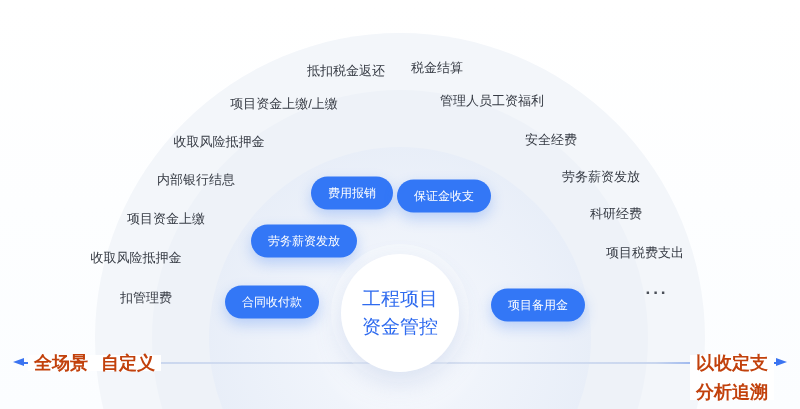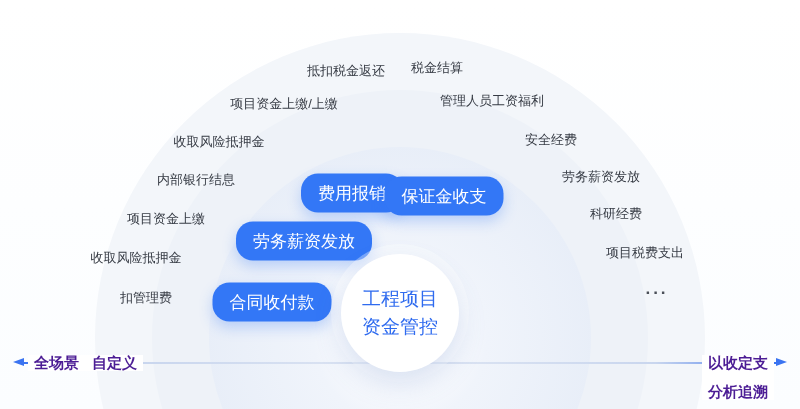--- a/index.html
+++ b/index.html
@@ -27,21 +27,21 @@
     box-shadow: 0 12px 28px rgba(72,112,190,0.20), 0 0 0 10px rgba(255,255,255,0.35);
     display: flex; flex-direction: column; align-items: center; justify-content: center;
     color: #2f6bef; font-weight: normal; font-size: 19px; line-height: 1.5;
     z-index: 6; text-align: center;
   }
   .pill {
     position: absolute;
     transform: translate(-50%, -50%);
     background: #3377f6;
     color: #ffffff;
-    font-size: 17px;
+    font-size: 12px;
     padding: 8px 17px;
     border-radius: 17px;
     white-space: nowrap;
     z-index: 5;
     box-shadow: 0 6px 14px rgba(51,119,246,0.28);
   }
   .p1 { left: 352px; top: 193px; }
   .p2 { left: 444px; top: 196px; }
   .p3 { left: 304px; top: 241px; }
   .p4 { left: 497px; top: 243px; }
@@ -89,23 +89,23 @@
     border-left: 11px solid #3b74f1;
   }
   .axis-label {
     position: absolute;
     top: 355px;
     z-index: 4;
     display: flex;
     gap: 13px;
     background: #ffffff;
     padding: 0 6px;
-    color: #4c1d95;
+    color: #c2410c;
     font-weight: bold;
-    font-size: 15px;
+    font-size: 18px;
     line-height: 16px;
     white-space: nowrap;
   }
   .axis-label-left  { left: 28px; }
   .axis-label-right { right: 26px; flex-direction: column; }
 </style>
 </head>
 <body>
 
 <div class="stage">
@@ -139,19 +139,20 @@
   <div class="olabel l10">科研经费</div>
   <div class="olabel l12">项目税费支出</div>
   <div class="olabel l11">收取风险抵押金</div>
   <div class="olabel l13">扣管理费</div>
   <div class="olabel l14">···</div>
 
   <div class="pill p1">费用报销</div>
   <div class="pill p2">保证金收支</div>
   <div class="pill p3">劳务薪资发放</div>
   <div class="pill p5">合同收付款</div>
+  <div class="pill p6">项目备用金</div>
 
   <div class="center-circle">
     <div>工程项目</div>
     <div>资金管控</div>
   </div>
 
 </div>
 
 </body></html>

